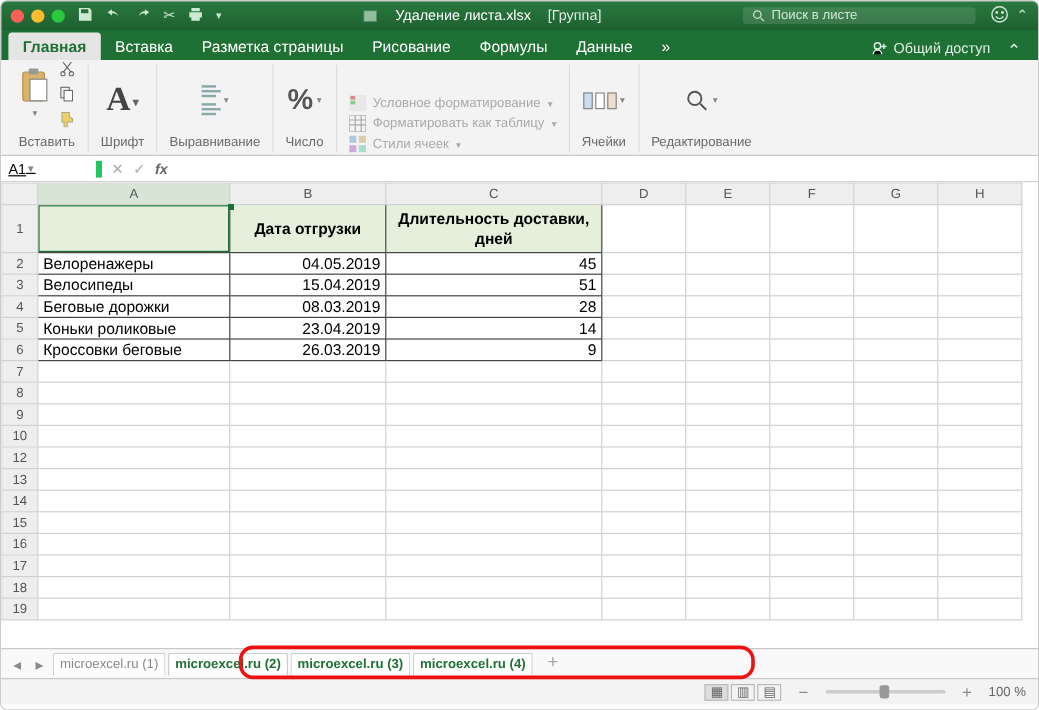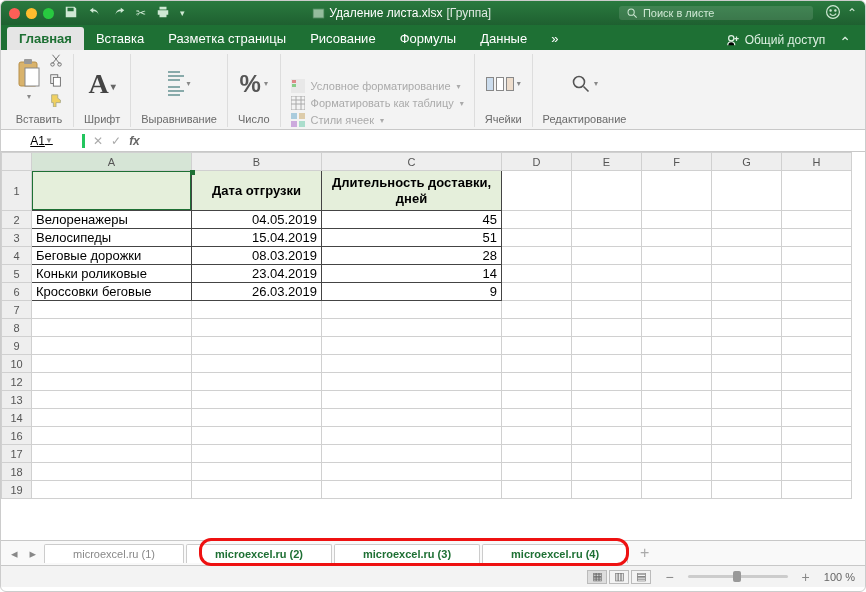--- a/index.html
+++ b/index.html
@@ -5,21 +5,21 @@
 * { margin: 0; padding: 0; box-sizing: border-box; font-family: -apple-system, "Helvetica Neue", Arial, sans-serif; }
 body { background: #fff; width: 866px; height: 592px; overflow: hidden; border: 1px solid #ccc; border-radius: 6px; position: relative; }
 
 
 .titlebar { height: 24px; background: linear-gradient(#2a7a3f, #1e6030); display: flex; align-items: center; padding: 0 8px; color: #fff; font-size: 12px; }
 .traffic { display: flex; gap: 6px; margin-right: 10px; }
 .tl { width: 11px; height: 11px; border-radius: 50%; }
 .tl.r { background: #ff5f57; } .tl.y { background: #ffbd2e; } .tl.g { background: #28c940; }
 .qat { display: flex; gap: 10px; align-items: center; color: #cfe8d4; }
 .qat svg { width: 14px; height: 14px; fill: #cfe8d4; }
-.title-center { flex: 1; text-align: center; display: flex; justify-content: center; gap: 4px; align-items: center; }
+.title-center { flex: 1; text-align: center; display: flex; justify-content: center; gap: 14px; align-items: center; }
 .title-center svg { width: 13px; height: 13px; fill: #cfe8d4; }
 .search-box { background: rgba(255,255,255,.12); border-radius: 3px; padding: 1px 8px; width: 194px; display: flex; align-items: center; gap: 5px; font-size: 11px; color: #cfe8d4; }
 .smile { margin-left: 12px; }
 .smile svg { width: 16px; height: 16px; fill: none; stroke: #cfe8d4; stroke-width: 1.5; }
 
 
 .ribbon-tabs { height: 25px; background: #1e7034; display: flex; align-items: flex-end; padding: 0 6px; color: #fff; font-size: 13px; }
 .rtab { padding: 4px 12px; cursor: pointer; border-radius: 3px 3px 0 0; }
 .rtab.active { background: #e5e5e5; color: #1e7034; font-weight: 600; }
 .rspacer { flex: 1; }
@@ -45,21 +45,21 @@
 .pct { font-size: 24px; font-weight: 600; color: #555; }
 .cond-list { display: flex; flex-direction: column; gap: 3px; font-size: 11px; color: #aaa; padding-top: 4px; }
 .cond-list div { display: flex; align-items: center; gap: 6px; }
 .cond-list svg { width: 14px; height: 14px; }
 .cells-ico { display: flex; gap: 2px; }
 .cells-ico span { width: 8px; height: 14px; background: #fff; border: 1px solid #888; }
 .edit-ico svg { width: 20px; height: 20px; fill: none; stroke: #555; stroke-width: 1.6; }
 
 
 .fxbar { height: 22px; border-bottom: 1px solid #c8c8c8; display: flex; align-items: center; font-size: 12px; background: #fff; }
-.namebox { width: 84px; border-right: 3px solid #22c55e; padding: 0 6px; display: flex; align-items: center; justify-content: center; text-decoration: underline; }
+.namebox { width: 84px; border-right: 5px solid #22c55e; padding: 0 6px; display: flex; align-items: center; justify-content: flex-start; text-decoration: underline; }
 .namebox .dd { font-size: 8px; color: #888; }
 .fx-icons { display: flex; gap: 8px; padding: 0 8px; color: #aaa; font-size: 12px; align-items: center; }
 .fx-icons .fx { font-style: italic; font-weight: 600; color: #666; }
 .fx-input { flex: 1; padding: 0 6px; }
 
 
 .grid-wrap { position: relative; height: 388px; overflow: hidden; background: #fff; }
 .sheet { border-collapse: collapse; table-layout: fixed; font-size: 13px; }
 .sheet th, .sheet td { border: 1px solid #d0d0d0; }
 .sheet thead th { background: #eee; font-weight: 400; color: #555; font-size: 11px; height: 18px; text-align: center; }
@@ -70,21 +70,21 @@
 .dcell { border: 1px solid #444 !important; }
 .dcell.right { text-align: right; }
 .a1-sel { position: relative; }
 .a1-sel::after { content: ''; position: absolute; inset: -1px; border: 2px solid #1e7034; pointer-events: none; }
 .corner { width: 30px; }
 .marker { position: absolute; left: 189px; top: 18px; width: 5px; height: 5px; background: #1e7034; }
 
 
 .sheettabs { height: 25px; border-top: 1px solid #c8c8c8; display: flex; align-items: center; font-size: 11px; background: #f9f9f9; padding: 0 6px; gap: 4px; position: relative; }
 .navbtn { color: #888; padding: 0 4px; font-size: 13px; }
-.stab { padding: 3px 28px; background: #fff; border: 1px solid #ccc; border-bottom: none; color: #888; border-radius: 2px 2px 0 0; }
+.stab { padding: 3px 5px; background: #fff; border: 1px solid #ccc; border-bottom: none; color: #888; border-radius: 2px 2px 0 0; }
 .stab.grp { color: #1e7034; font-weight: 600; }
 .annot { position: absolute; left: 198px; top: -3px; width: 430px; height: 28px; border: 3px solid #e11; border-radius: 12px; pointer-events: none; }
 .addtab { color: #aaa; font-size: 16px; padding: 0 8px; }
 
 
 .statusbar { height: 22px; border-top: 1px solid #c8c8c8; display: flex; align-items: center; justify-content: flex-end; padding: 0 10px; gap: 10px; font-size: 11px; color: #666; background: #f3f3f3; }
 .viewbtns { display: flex; gap: 2px; }
 .viewbtns div { width: 20px; height: 14px; border: 1px solid #bbb; display: flex; align-items: center; justify-content: center; }
 .zoom-slider { width: 100px; height: 3px; background: #ccc; position: relative; border-radius: 2px; }
 .zoom-slider::after { content: ''; position: absolute; left: 45px; top: -4px; width: 8px; height: 11px; background: #999; border-radius: 2px; }
@@ -451,20 +451,31 @@
           <td></td>
           <td></td>
           <td></td>
           <td></td>
           <td></td>
           <td></td>
           <td></td>
           <td></td>
         </tr>
         <tr>
+          <td class="rownum">15</td>
+          <td></td>
+          <td></td>
+          <td></td>
+          <td></td>
+          <td></td>
+          <td></td>
+          <td></td>
+          <td></td>
+        </tr>
+        <tr>
           <td class="rownum">16</td>
           <td></td>
           <td></td>
           <td></td>
           <td></td>
           <td></td>
           <td></td>
           <td></td>
           <td></td>
         </tr>

